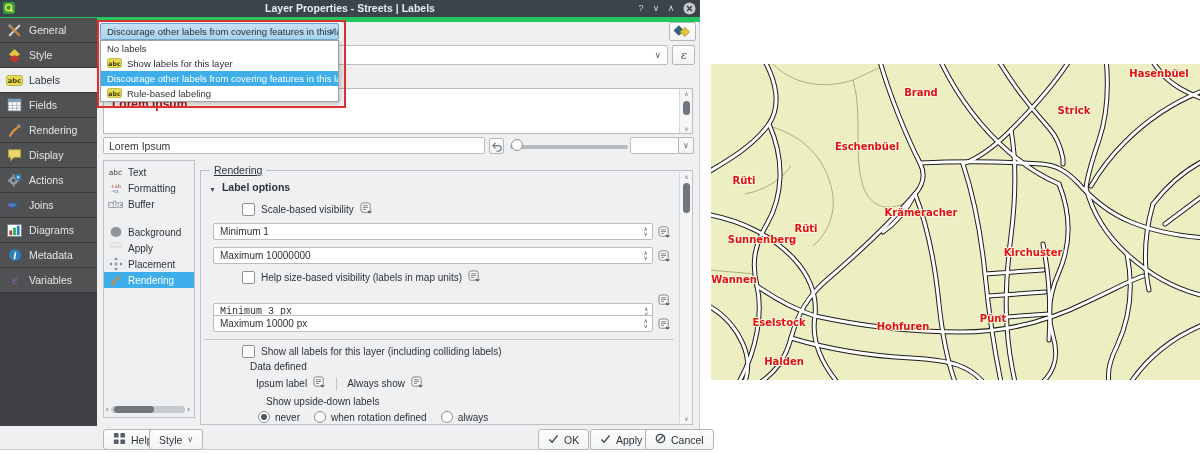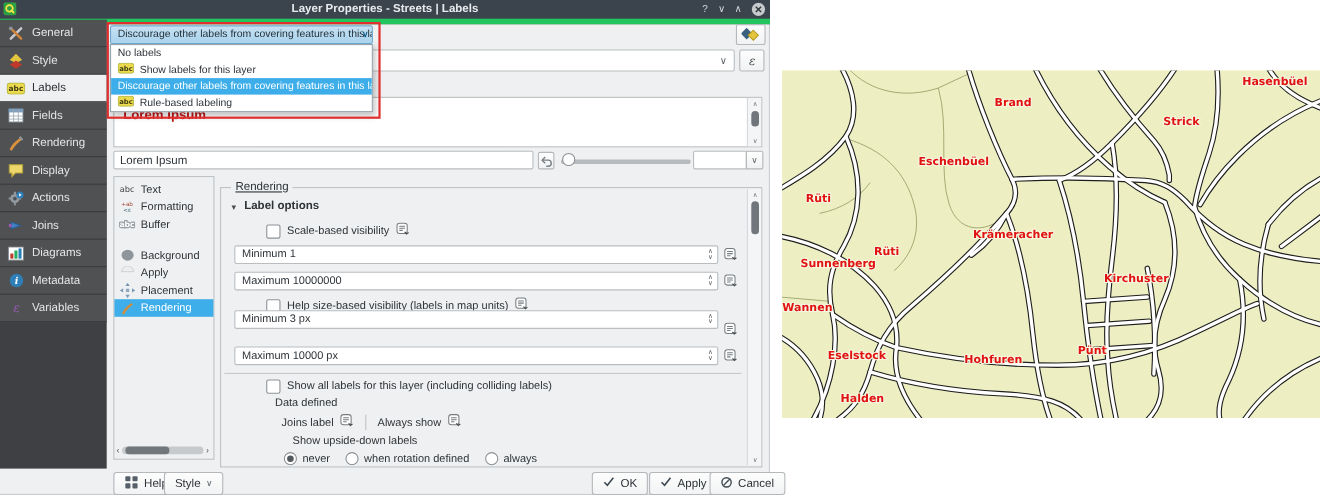--- a/index.html
+++ b/index.html
@@ -397,21 +397,21 @@
 
       <div class="row" style="top:99px;">
         <span class="checkbox"></span>
         <span>Help size-based visibility (labels in map units)</span>
         <span class="ovicon"><svg width="13" height="13" viewBox="0 0 14 14">
               <rect x="1" y="1" width="10" height="10" rx="2.5" fill="#fdfdfd" stroke="#777c80"></rect>
               <path d="M3.2 4h5.6M3.2 6h5.6M3.2 8h3.4" stroke="#777c80" stroke-width="1"></path>
               <path d="M8.5 9.5l1.8 2 2-1.4" fill="none" stroke="#464b4f" stroke-width="1.2"></path>
             </svg></span>
       </div>
-      <div class="spin" style="top:111px;">
+      <div class="spin" style="top:132px;font-family:Liberation Mono, monospace;">
         <span>Minimum 3 px</span>
         <span class="spin-arrows">
             <span>∧</span>
             <span>∨</span>
           </span>
       </div>
       <span class="ov ovicon" style="top:122px;"><svg width="13" height="13" viewBox="0 0 14 14">
             <rect x="1" y="1" width="10" height="10" rx="2.5" fill="#fdfdfd" stroke="#777c80"></rect>
             <path d="M3.2 4h5.6M3.2 6h5.6M3.2 8h3.4" stroke="#777c80" stroke-width="1"></path>
             <path d="M8.5 9.5l1.8 2 2-1.4" fill="none" stroke="#464b4f" stroke-width="1.2"></path>
@@ -434,21 +434,21 @@
       <div class="row" style="top:174px;">
         <span class="checkbox"></span>
         <span>Show all labels for this layer (including colliding labels)</span>
       </div>
 
       <div class="row" style="top:190px;left:8px;">
         <span>Data defined</span>
       </div>
 
       <div class="row" style="top:205px;left:14px;">
-        <span>Joins label</span>
+        <span>Ipsum label</span>
         <span class="ovicon"><svg width="13" height="13" viewBox="0 0 14 14">
               <rect x="1" y="1" width="10" height="10" rx="2.5" fill="#fdfdfd" stroke="#777c80"></rect>
               <path d="M3.2 4h5.6M3.2 6h5.6M3.2 8h3.4" stroke="#777c80" stroke-width="1"></path>
               <path d="M8.5 9.5l1.8 2 2-1.4" fill="none" stroke="#464b4f" stroke-width="1.2"></path>
             </svg></span>
         <span class="dd-divider"></span>
         <span>Always show</span>
         <span class="ovicon"><svg width="13" height="13" viewBox="0 0 14 14">
               <rect x="1" y="1" width="10" height="10" rx="2.5" fill="#fdfdfd" stroke="#777c80"></rect>
               <path d="M3.2 4h5.6M3.2 6h5.6M3.2 8h3.4" stroke="#777c80" stroke-width="1"></path>

